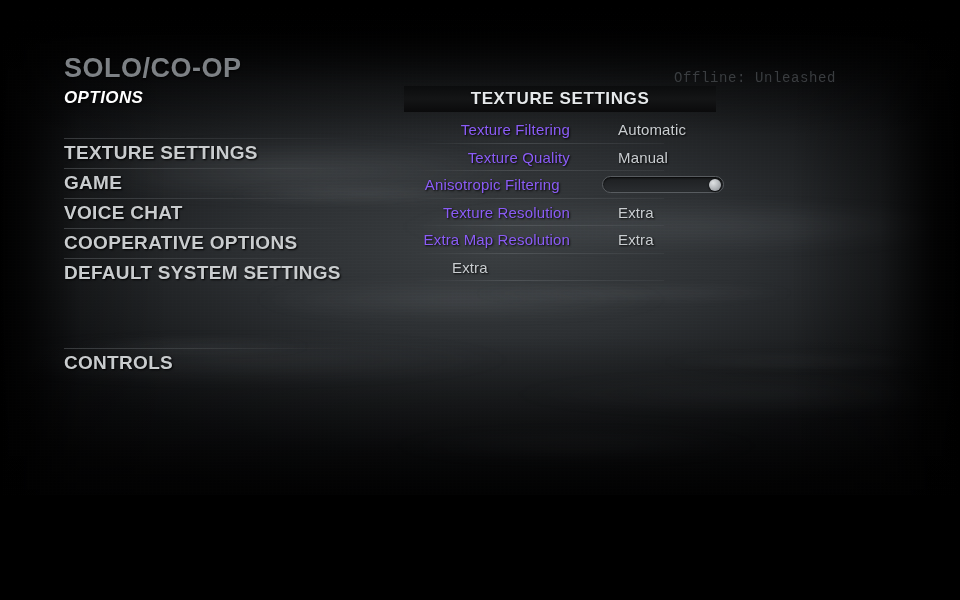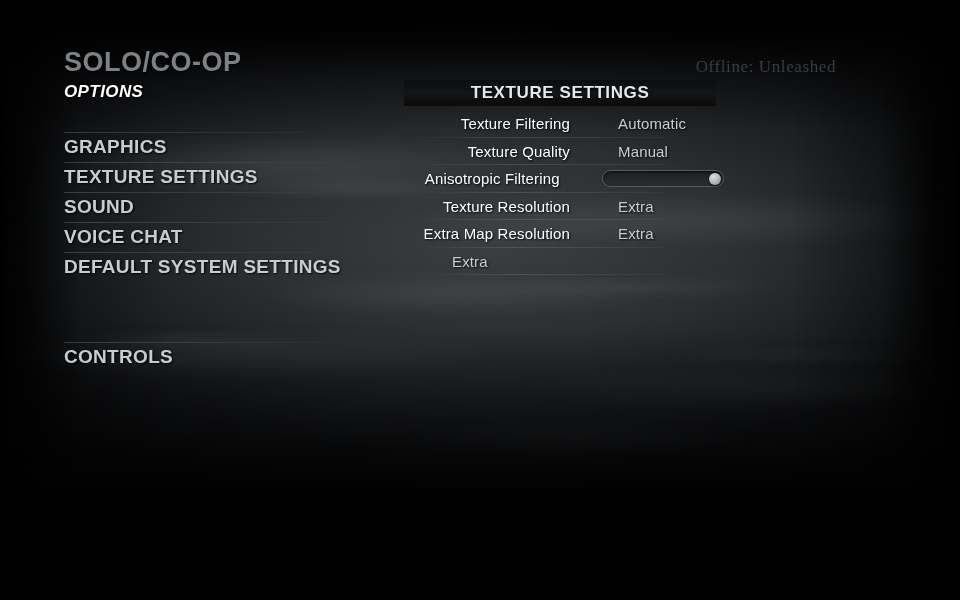--- a/index.html
+++ b/index.html
@@ -8,20 +8,21 @@
   body {
     font-family:"Liberation Sans", sans-serif;
     -webkit-font-smoothing:antialiased;
   }
 
   #screen {
     position:relative;
     width:960px; height:489px;
     background:#050505;
     overflow:hidden;
+    margin-top:6px;
   }
 
   
   .bg-base{
     position:absolute; left:0; top:0; width:960px; height:600px;
     background:
       radial-gradient(ellipse 700px 260px at 52% 40%, #3a3e41 0%, #2c2f32 35%, #1a1c1e 62%, #0d0e10 82%, #070708 100%);
   }
   .bg-smoke1{
     position:absolute; left:0; top:70px; width:960px; height:430px;
@@ -68,23 +69,23 @@
     text-shadow:0 1px 2px rgba(0,0,0,.9);
   }
   .page-title{
     position:absolute; left:64px; top:82px;
     font-size:17px; font-weight:700; letter-spacing:.4px;
     color:#ffffff;
     text-shadow:0 1px 3px rgba(0,0,0,.95);
     font-style:italic;
   }
   .status-text{
-    position:absolute; right:124px; top:57px;
-    font-family:Liberation Serif, serif;
-    font-size:17px; letter-spacing:.6px;
+    position:absolute; right:124px; top:64px;
+    font-family:Liberation Mono, monospace;
+    font-size:14px; letter-spacing:.6px;
     color:#3a3d40;
   }
 
   
   .menu{
     position:absolute; left:64px; top:132px; width:300px;
   }
   .menu-item{
     position:relative;
     height:30px;
@@ -123,21 +124,21 @@
     display:flex; align-items:center;
     cursor:pointer;
   }
   .row::before{
     content:""; position:absolute; left:10px; bottom:0; width:250px; height:1px;
     background:linear-gradient(to right, rgba(200,206,212,0), rgba(200,206,212,.16) 40%, rgba(200,206,212,.05));
   }
   .row .r-label{
     width:166px; text-align:right;
     font-size:15px; letter-spacing:.15px;
-    color:#ffffff;
+    color:#8b5cf6;
     text-shadow:1px 1px 2px rgba(0,0,0,.9);
   }
   .row .r-value{
     margin-left:48px;
     font-size:15px; letter-spacing:.15px;
     color:#c9cdd0;
     text-shadow:1px 1px 2px rgba(0,0,0,.9);
   }
 
   
@@ -187,30 +188,30 @@
   <div class="bg-smoke2"></div>
   <div class="bg-vignette"></div>
   <div class="bg-grain"></div>
 
   <div class="mode-title">SOLO/CO-OP</div>
   <div class="page-title">OPTIONS</div>
   <div class="status-text">Offline: Unleashed</div>
 
   <nav class="menu" id="menu">
       <div class="menu-item">
-        <span class="label">GRAPHICS</span>
-      </div>
-      <div class="menu-item">
         <span class="label">TEXTURE SETTINGS</span>
       </div>
       <div class="menu-item">
-        <span class="label">SOUND</span>
+        <span class="label">GAME</span>
       </div>
       <div class="menu-item">
         <span class="label">VOICE CHAT</span>
+      </div>
+      <div class="menu-item">
+        <span class="label">COOPERATIVE OPTIONS</span>
       </div>
       <div class="menu-item">
         <span class="label">DEFAULT SYSTEM SETTINGS</span>
       </div>
       <div class="menu-gap"></div>
       <div class="menu-item">
         <span class="label">CONTROLS</span>
       </div>
     </nav>
 

